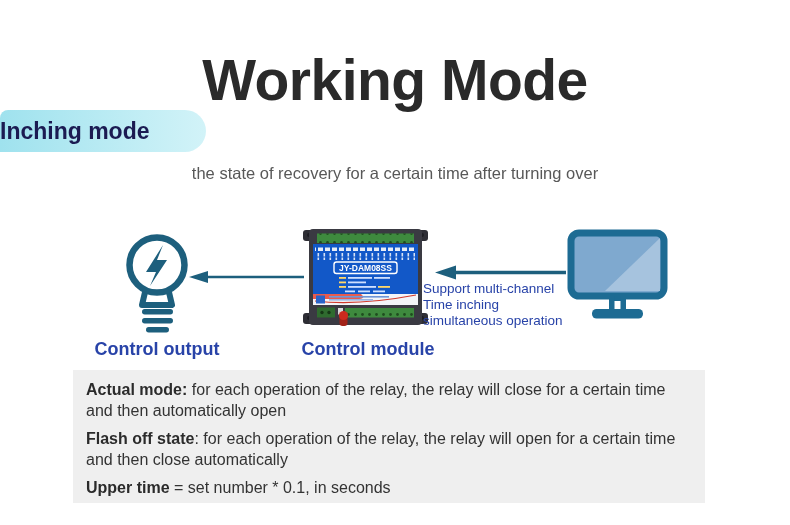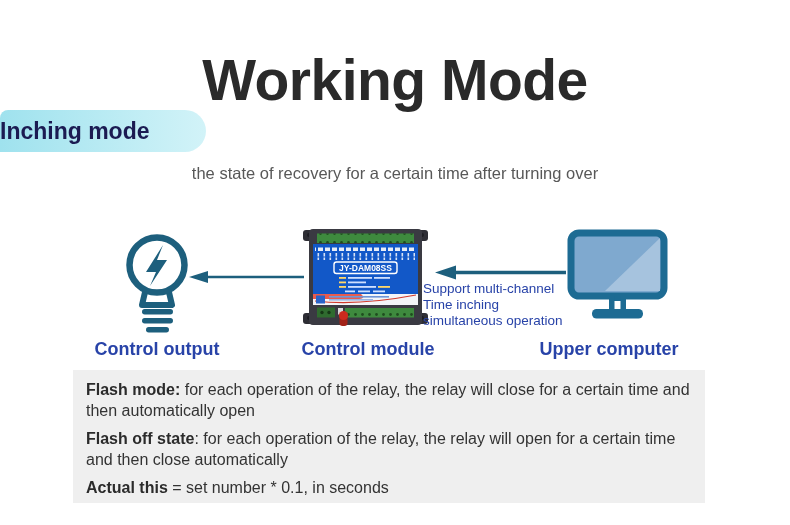--- a/index.html
+++ b/index.html
@@ -151,21 +151,20 @@
     <rect x="6" y="5" width="93" height="63" rx="8" fill="var(--monitor-screen)" stroke="#1d6b93" stroke-width="7"></rect>
     <polygon points="95,10 95,63 40,63" fill="var(--monitor-screen-light)"></polygon>
     <rect x="44" y="68" width="17" height="5" fill="#1d6b93"></rect>
     <rect x="44" y="68" width="5.5" height="14" fill="#1d6b93"></rect>
     <rect x="55.5" y="68" width="5.5" height="14" fill="#1d6b93"></rect>
     <rect x="27" y="81" width="51" height="9.5" rx="4.5" fill="#1d6b93"></rect>
   </svg>
 
   <div class="blue-label" style="left:83px;top:339px;width:148px;">Control output</div>
   <div class="blue-label" style="left:299px;top:339px;width:138px;">Control module</div>
-  <div class="blue-label" style="left:534px;top:339px;width:150px;">Upper computer</div>
 
   <div class="info-box">
-    <p><b>Flash mode:</b><span> for each operation of the relay, the relay will close for a certain time and then automatically open</span></p>
+    <p><b>Actual mode:</b><span> for each operation of the relay, the relay will close for a certain time and then automatically open</span></p>
     <p><b>Flash off state</b><span>: for each operation of the relay, the relay will open for a certain time and then close automatically</span></p>
-    <p><b>Actual this</b><span> = set number * 0.1, in seconds</span></p>
+    <p><b>Upper time</b><span> = set number * 0.1, in seconds</span></p>
   </div>
 
 </div>
 
 </body></html>

